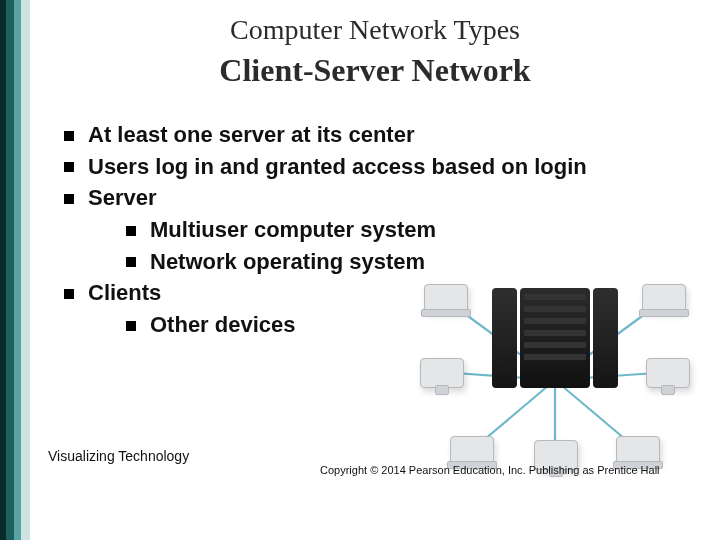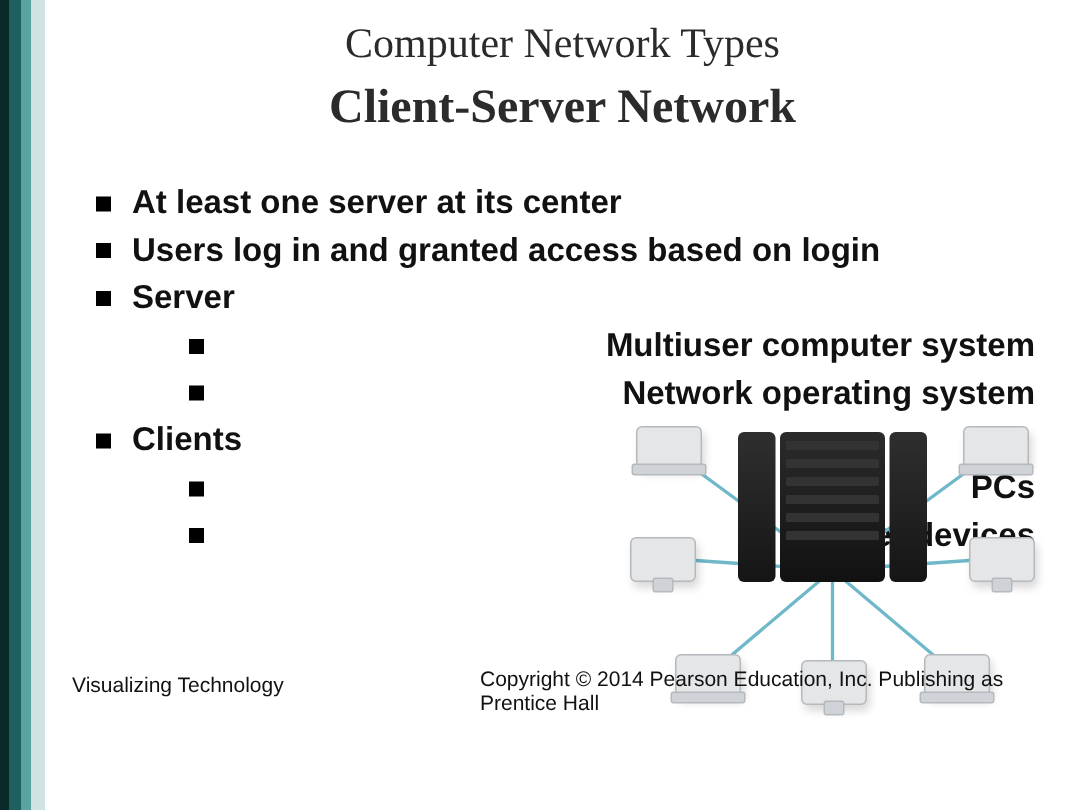--- a/index.html
+++ b/index.html
@@ -78,21 +78,20 @@
   }
   ul.sub {
     list-style: none;
     padding: 0;
     margin: 2px 0 2px 34px;
   }
   ul.sub > li {
     position: relative;
     padding-left: 28px;
     margin: 0 0 2px 0;
-    text-align: right;
   }
   ul.sub > li::before {
     content: "";
     position: absolute;
     left: 4px;
     top: 0.48em;
     width: 10px;
     height: 10px;
     background: #000;
   }
@@ -100,21 +99,21 @@
     position: absolute;
     left: 48px;
     bottom: 28px;
     font-size: 14px;
     color: #111;
   }
   .footer-right {
     position: absolute;
     left: 320px;
     bottom: 16px;
-    font-size: 14px;
+    font-size: 11px;
     color: #111;
   }
   
   .net-illus {
     position: absolute;
     right: 20px;
     top: 270px;
     width: 290px;
     height: 200px;
   }
@@ -206,21 +205,20 @@
       <li>
         <span>Server</span>
         <ul class="sub">
           <li><span>Multiuser computer system</span></li>
           <li><span>Network operating system</span></li>
         </ul>
       </li>
       <li>
         <span>Clients</span>
         <ul class="sub">
-          <li><span>PCs</span></li>
           <li><span>Other devices</span></li>
         </ul>
       </li>
     </ul>
   </div>
 
   <div class="net-illus">
     <svg class="wires" viewBox="0 0 290 200">
       <line x1="145" y1="110" x2="36" y2="30"></line>
       <line x1="145" y1="110" x2="254" y2="30"></line>

